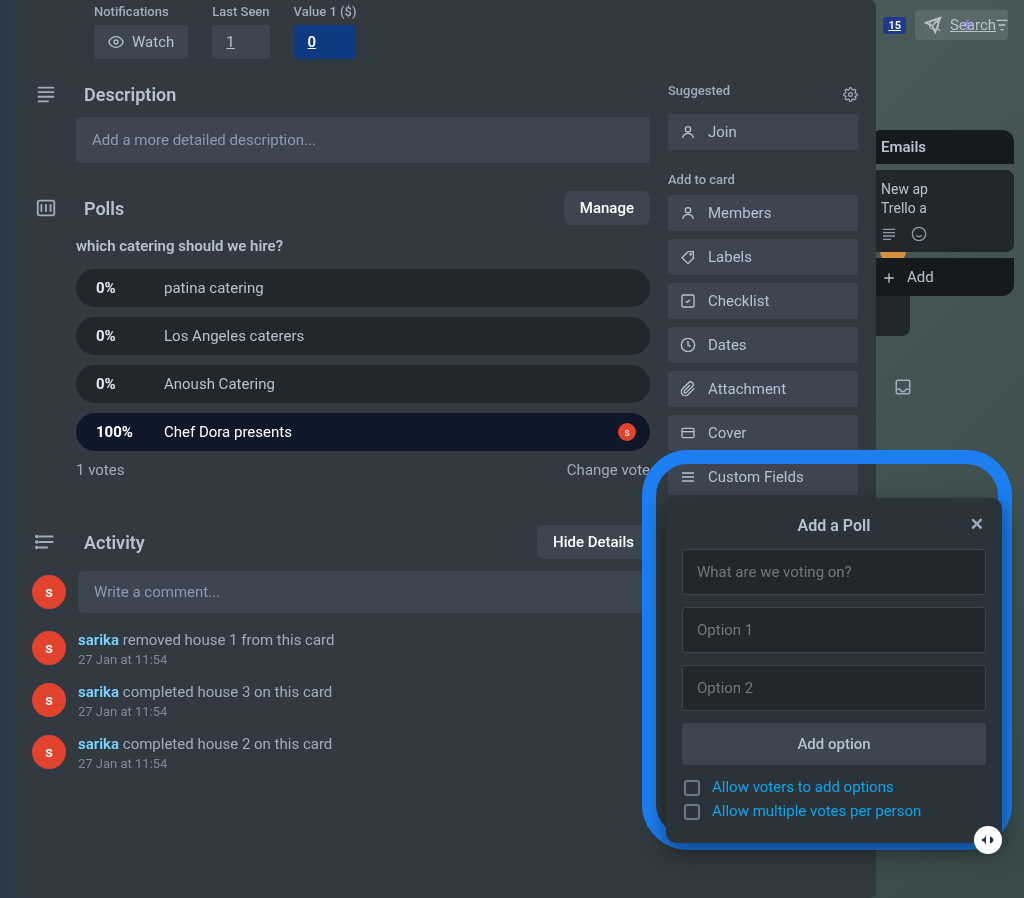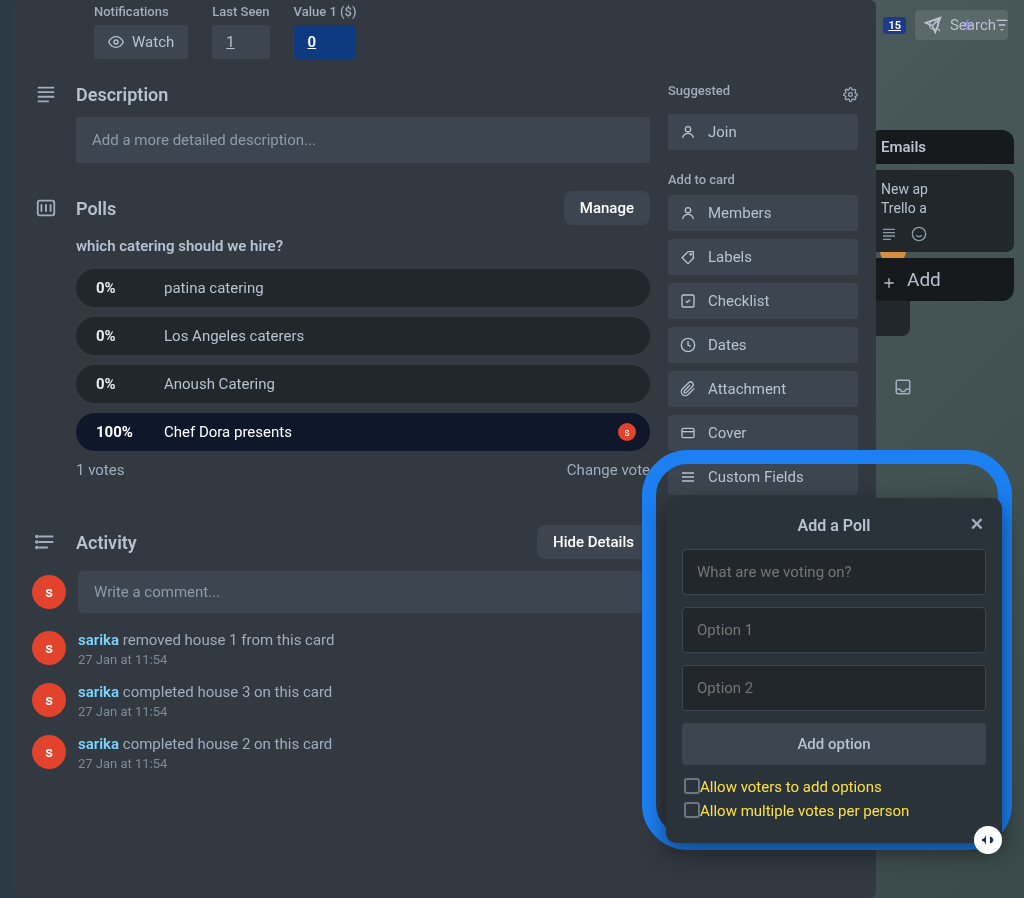--- a/index.html
+++ b/index.html
@@ -1,29 +1,29 @@
 <!DOCTYPE html>
 <html><head>
 <meta charset="utf-8">
 <style>
   * { box-sizing: border-box; margin: 0; padding: 0; font-family: -apple-system, BlinkMacSystemFont, "Segoe UI", Roboto, sans-serif; }
   body { background: #2b3a46; color: #b6c2cf; width: 1024px; height: 898px; overflow: hidden; position: relative; }
   
   
   .bg-board { position: absolute; top: 0; right: 0; width: 160px; height: 898px; background: linear-gradient(135deg,#4a5a5a,#3a4a4a); z-index: 0; }
   .bg-topbar { position: absolute; top: 0; right: 14px; height: 50px; display: flex; align-items: center; gap: 18px; z-index: 1; }
-  .bg-search { background: rgba(255,255,255,0.1); border-radius: 4px; padding: 6px 12px; display: flex; align-items: center; gap: 8px; color: #b6c2cf; font-size: 15px; }
+  .bg-search { background: rgba(255,255,255,0.1); border-radius: 4px; padding: 6px 12px; display: flex; align-items: center; gap: 8px; color: #b6c2cf; font-size: 15px; text-decoration: underline; }
   .bg-ico { color: #b6c2cf; display: flex; align-items: center; }
   .bg-badge { background: #1f3a8a; color: #fff; font-size: 11px; padding: 2px 5px; border-radius: 3px; font-weight: 600; text-decoration: underline; }
   
   .bg-col { position: absolute; top: 130px; right: 10px; width: 145px; z-index: 1; }
   .bg-col-head { display: flex; align-items: center; justify-content: space-between; padding: 8px 12px; background: #161a1d; border-radius: 12px 12px 0 0; color: #b6c2cf; font-weight: 600; font-size: 15px; }
   .bg-card { background: #22272b; margin-top: 6px; border-radius: 8px; padding: 10px 12px; color: #b6c2cf; font-size: 14px; line-height: 1.35; }
   .bg-card-row { display: flex; align-items: center; gap: 14px; margin-top: 8px; color: #8c9bab; font-size: 14px; }
-  .bg-addcard { display:flex; align-items:flex-end; gap:10px; padding:10px 12px; color:#b6c2cf; font-size:19px; margin-top:6px; background:#161a1d; border-radius:0 0 12px 12px;}
+  .bg-addcard { display:flex; align-items:flex-end; gap:10px; padding:10px 12px; color:#b6c2cf; font-size:15px; margin-top:6px; background:#161a1d; border-radius:0 0 12px 12px;}
   .bg-peek { position: absolute; left: 860px; top: 190px; color:#e4e9ef; font-size:15px; z-index:1; }
   .bg-peek-dot { position:absolute; left:858px; top:150px; color:#9fadbc; font-size:20px; z-index:1; letter-spacing:2px;}
   .bg-avatar { position:absolute; left:880px; top:238px; width:26px; height:26px; border-radius:50%; background:#d68f3e; z-index:1;}
   .bg-rect { position:absolute; left:854px; top:290px; width:56px; height:46px; background:#22272b; border-radius:8px; z-index:1;}
   .bg-tray { position:absolute; left:894px; top:378px; color:#9fadbc; z-index:1;}
   .bg-horn { position:absolute; right:22px; bottom:44px; width:28px; height:28px; background:#fff; border-radius:50%; z-index:6; display:flex; align-items:center; justify-content:center; color:#172b4d;}
 
   
   .card-modal { position: absolute; top: 0; left: 14px; width: 862px; height: 898px; background: #323940; z-index: 2; padding: 0 18px 0 18px; overflow: hidden; border-radius: 6px; }
   
@@ -32,21 +32,21 @@
   .top-label { font-size: 13px; color: #9fadbc; font-weight: 500; }
   .pill { background: #3d4650; border-radius: 4px; padding: 6px 14px; display: inline-flex; align-items: center; gap: 8px; color: #b6c2cf; font-size: 15px; min-height: 34px; }
   .pill-link { color: #5a9bed; text-decoration: underline; }
   .pill-dark { background: #0d3a80; }
   
   .main-area { display: flex; gap: 18px; margin-top: 24px; }
   .left-col { flex: 1; min-width: 0; }
   .right-col { width: 190px; flex-shrink: 0; }
   
   .section { margin-bottom: 28px; }
-  .sec-head { display: flex; align-items: center; gap: 16px; margin-bottom: 12px; }
+  .sec-head { display: flex; align-items: center; gap: 24px; margin-bottom: 12px; }
   .sec-icon { width: 28px; display: flex; justify-content: center; color: #9fadbc; }
   .sec-title { font-size: 18px; font-weight: 600; color: #b6c2cf; flex: 1; }
   .sec-btn { background: #3d4650; border: none; border-radius: 8px; padding: 8px 16px; color: #ffffff; font-size: 15px; cursor: pointer; font-weight: 500; }
   
   .desc-box { background: #3d4650; border-radius: 4px; padding: 14px 16px; color: #8c9bab; font-size: 15px; margin-left: 44px; }
   
   .poll-q { font-weight: 600; font-size: 15px; color: #b6c2cf; margin-left: 44px; margin-bottom: 14px; }
   .poll-opt { margin-left: 44px; background: #22272b; border-radius: 22px; padding: 10px 20px; display: flex; align-items: center; gap: 28px; margin-bottom: 10px; color: #b6c2cf; font-size: 15px; position: relative; }
   .poll-opt .pct { font-weight: 700; color: #e4e9ef; min-width: 40px; }
   .poll-opt.selected { background: #0f172a; color: #fff; }
@@ -71,21 +71,21 @@
   .side-ico { width:16px; height:16px; display:flex; align-items:center; justify-content:center; }
   .side-group { margin-bottom:22px; }
   .side-head-row { display:flex; align-items:center; justify-content:space-between; margin-bottom:8px;}
   
   
   .popover { position:absolute; left:666px; top:498px; width:336px; background:#2b333a; border-radius:10px; z-index:5; padding:12px 16px 20px 16px; box-shadow: 0 8px 24px rgba(0,0,0,0.5);}
   .pop-head { text-align:center; font-weight:600; font-size:16px; color:#b6c2cf; padding:6px 0 14px 0; position:relative;}
   .pop-close { position:absolute; right:2px; top:4px; color:#9fadbc; cursor:pointer; font-size:17px; }
   .pop-input { width:100%; background:#22272b; border:1px solid #3d4650; border-radius:4px; padding:13px 14px; color:#9fadbc; font-size:15px; margin-bottom:12px; }
   .pop-btn { width:100%; background:#3d4650; border:none; border-radius:4px; padding:12px; color:#b6c2cf; font-size:15px; font-weight:500; margin-bottom:10px; cursor:pointer;}
-  .pop-check { display:flex; align-items:flex-start; font-size:15px; color:#fde047; padding:3px 2px; }
+  .pop-check { display:flex; align-items:flex-end; gap:12px; font-size:15px; color:#0ea5e9; padding:3px 2px; }
   .cb { width:16px; height:16px; border:2px solid #6b7884; border-radius:3px; flex-shrink:0;}
   
   .highlight-ring { position:absolute; left:642px; top:450px; width:370px; height:400px; border:14px solid #1c7ff2; border-radius:46px; z-index:4; pointer-events:none;}
 
   svg { display:block; }
 </style>
 </head>
 <body>
 
 <div class="bg-board"></div>

